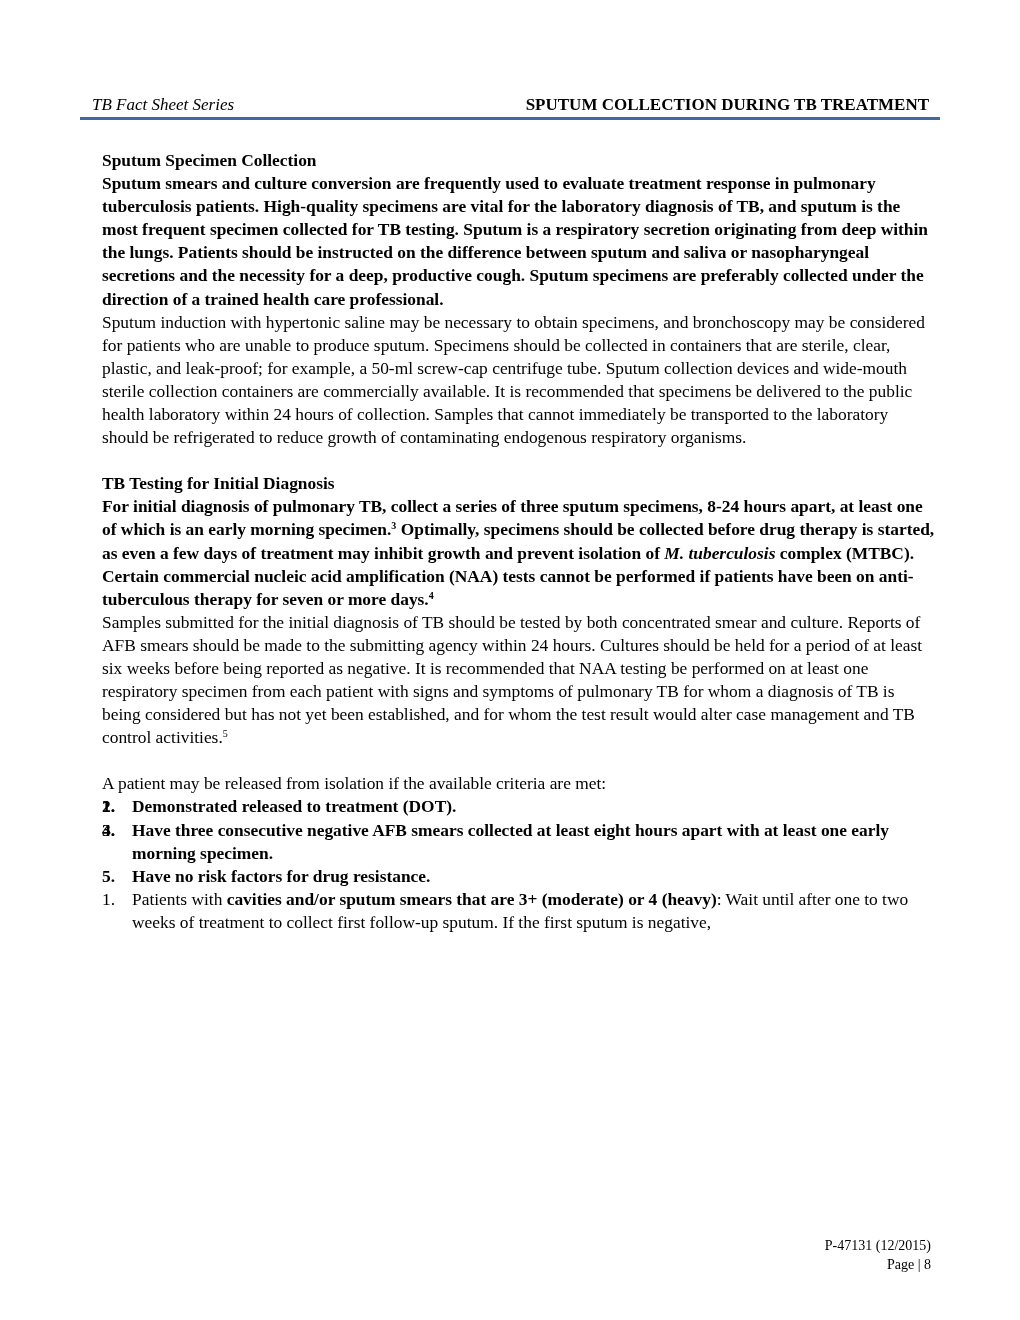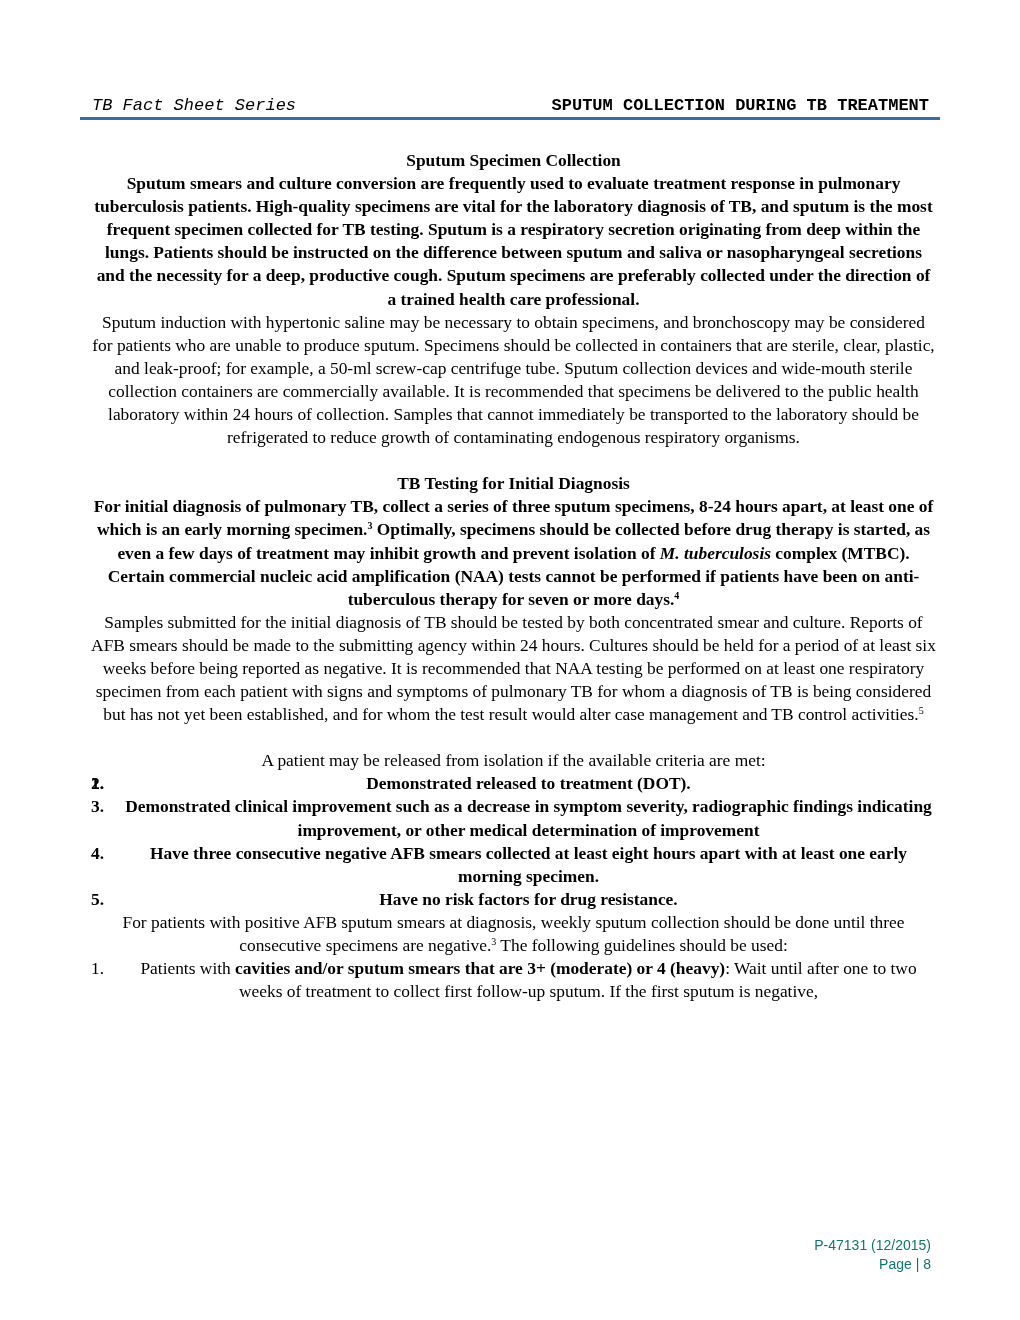--- a/index.html
+++ b/index.html
@@ -16,21 +16,21 @@
     }
     .page-header {
       position: absolute;
       left: 81px;
       top: 89px;
       width: 857px;
       height: 26px;
       display: flex;
       justify-content: space-between;
       align-items: flex-end;
-      font-family: Liberation Mono, monospace;
+      font-family: Liberation Serif, serif;
       font-size: 17px;
     }
     .series-title {
       font-style: italic;
       padding-left: 11px;
     }
     .doc-title {
       font-weight: bold;
       padding-right: 9px;
     }
@@ -45,22 +45,21 @@
     .content {
       position: absolute;
       left: 91px;
       top: 149px;
       width: 845px;
       font-family: "Liberation Serif", serif;
       font-size: 17.4px;
       line-height: 23.1px;
     }
     .section {
-      margin: 0 0 23px 0;
-      text-align: center;
+      margin: 0 0 23px 11px;
     }
     .section h2 {
       font-size: 17.4px;
       font-weight: bold;
       margin: 0;
       line-height: 23.1px;
     }
     .section p {
       margin: 0;
     }
@@ -85,24 +84,24 @@
     ol.criteria li .num {
       position: absolute;
       left: 0;
       top: 0;
     }
     .page-footer {
       position: absolute;
       right: 89px;
       top: 1236px;
       text-align: right;
-      font-family: Liberation Sans, sans-serif;
+      font-family: Liberation Serif, serif;
       font-size: 14px;
       line-height: 19px;
-      color: #0f766e;
+      color: #000000;
     }
   </style>
 </head>
 <body>
 
 <div class="page-header">
   <span class="series-title">TB Fact Sheet Series</span>
   <span class="doc-title">SPUTUM COLLECTION DURING TB TREATMENT</span>
 </div>
 <div class="header-rule"></div>
@@ -119,25 +118,24 @@
     <h2>TB Testing for Initial Diagnosis</h2>
     <p class="para"><span>For initial diagnosis of pulmonary TB, collect a series of three sputum specimens, 8-24 hours apart, at least one of which is an early morning specimen.</span><sup>3</sup><span> Optimally, specimens should be collected before drug therapy is started, as even a few days of treatment may inhibit growth and prevent isolation of </span><i>M. tuberculosis</i><span> complex (MTBC). Certain commercial nucleic acid amplification (NAA) tests cannot be performed if patients have been on anti-tuberculous therapy for seven or more days.</span><sup>4</sup></p>
     <p><span>Samples submitted for the initial diagnosis of TB should be tested by both concentrated smear and culture. Reports of AFB smears should be made to the submitting agency within 24 hours. Cultures should be held for a period of at least six weeks before being reported as negative. It is recommended that NAA testing be performed on at least one respiratory specimen from each patient with signs and symptoms of pulmonary TB for whom a diagnosis of TB is being considered but has not yet been established, and for whom the test result would alter case management and TB control activities.</span><sup>5</sup></p>
   </div>
 
   <div class="section">
     <p>A patient may be released from isolation if the available criteria are met:</p>
     <ol class="criteria para">
       <li><span class="num">1.</span></li>
       <li><span class="num">2.</span><span>Demonstrated released to treatment (DOT).</span></li>
-      <li><span class="num">3.</span><span>Demonstrated clinical improvement such as a decrease in symptom severity, radiographic findings indicating improvement, or other medical determination of improvement</span></li>
+      <li><span class="num">3.</span></li>
       <li><span class="num">4.</span><span>Have three consecutive negative AFB smears collected at least eight hours apart with at least one early morning specimen.</span></li>
       <li><span class="num">5.</span><span>Have no risk factors for drug resistance.</span></li>
     </ol>
-    <p><span>For patients with positive AFB sputum smears at diagnosis, weekly sputum collection should be done until three consecutive specimens are negative.</span><sup>3</sup><span> The following guidelines should be used:</span></p>
     <ol class="criteria">
       <li><span class="num">1.</span><span>Patients with </span><b>cavities and/or sputum smears that are 3+ (moderate) or 4 (heavy)</b><span>: Wait until after one to two weeks of treatment to collect first follow-up sputum. If the first sputum is negative,</span></li>
     </ol>
   </div>
 
 </div>
 
 <div class="page-footer">
   <div>P-47131 (12/2015)</div>
   <div>Page | 8</div>

